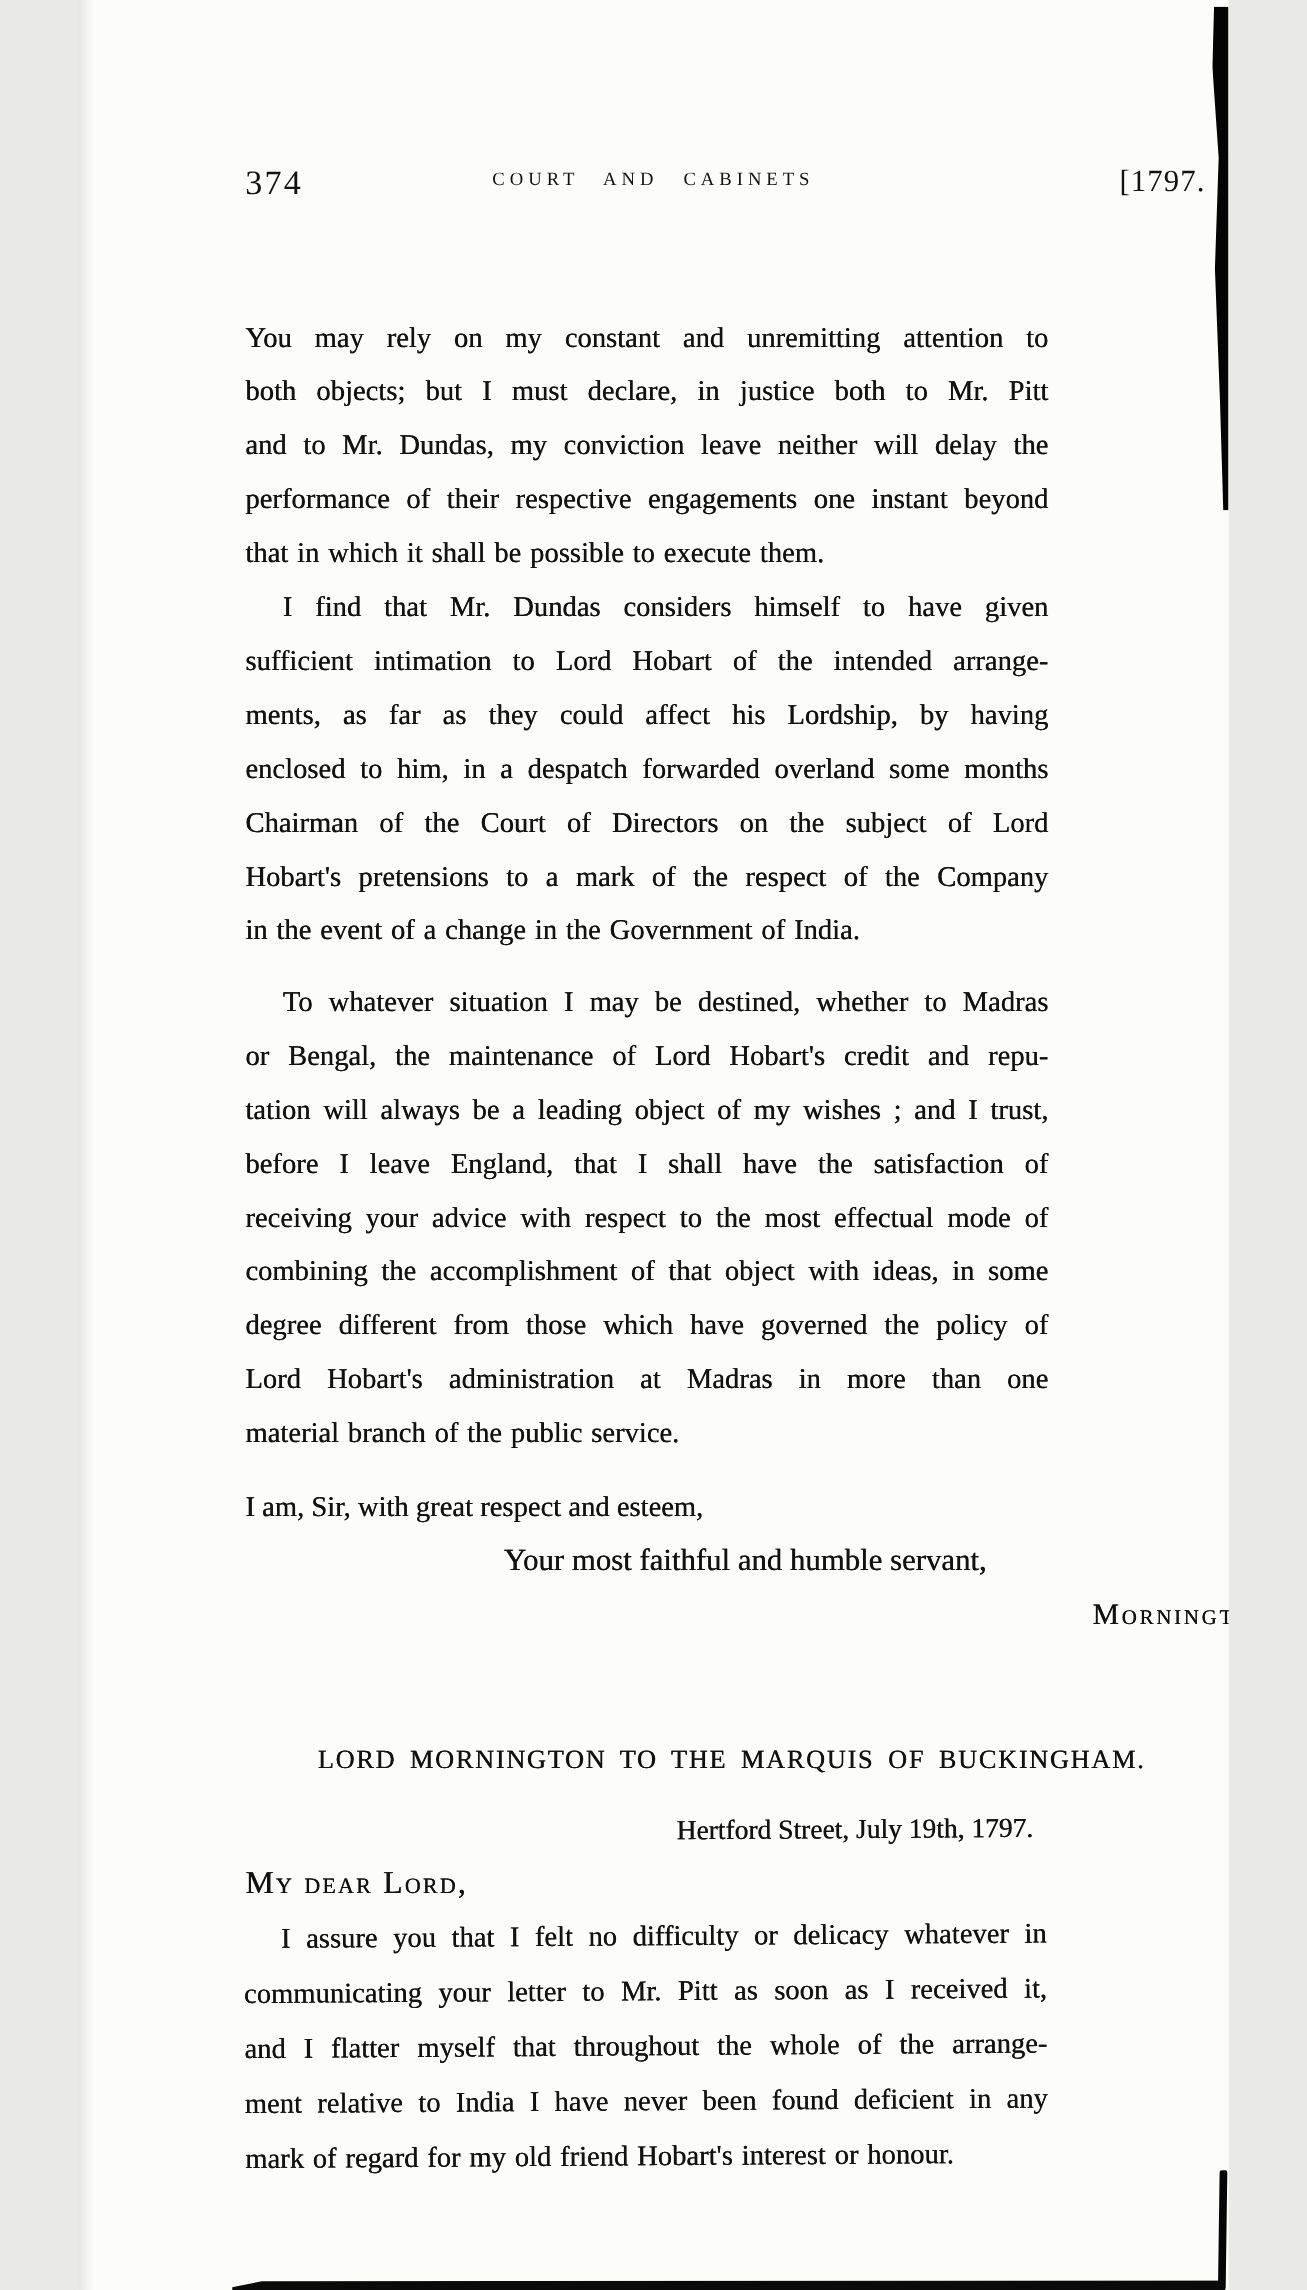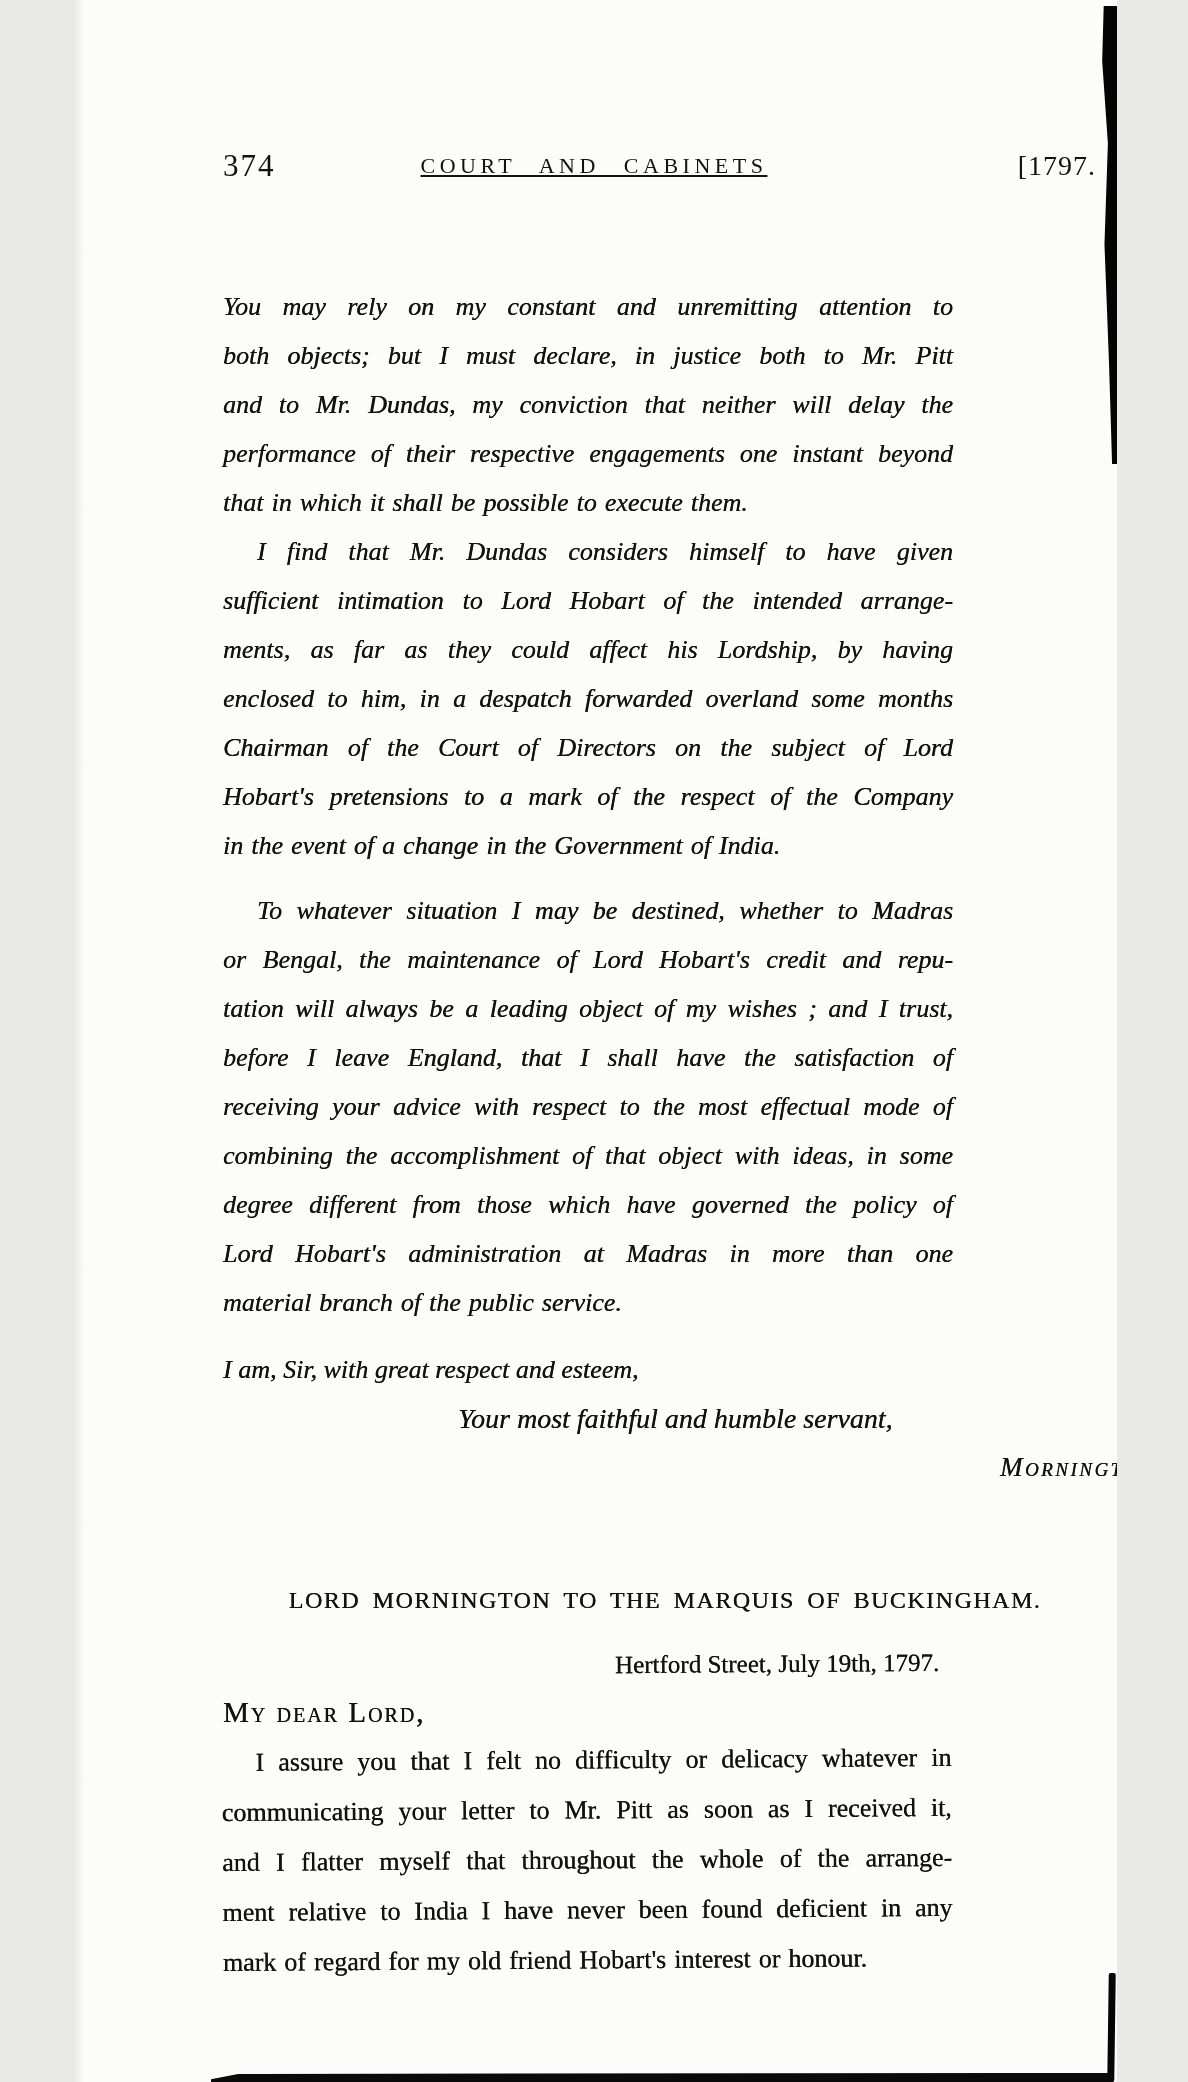--- a/index.html
+++ b/index.html
@@ -12,24 +12,24 @@
     font-family:"Liberation Serif", serif;
     overflow:hidden;
   }
   
   .edge-shade{position:absolute;left:0;top:0;bottom:0;width:14px;
     background:linear-gradient(90deg, rgba(120,120,115,.18), rgba(255,255,255,0));}
   
   .running-head{position:absolute;top:148px;left:0;right:0;height:46px;}
   .pagenum{position:absolute;left:152px;top:0;font-size:31px;letter-spacing:2px;}
   .runtitle{position:absolute;left:0;right:0;top:5px;text-align:center;
-    font-size:22px;letter-spacing:4.5px;word-spacing:14px;text-decoration:underline;}
+    font-size:17px;letter-spacing:4.5px;word-spacing:14px;}
   .yearmark{position:absolute;right:21px;top:2px;font-size:28px;letter-spacing:1px;}
   
-  .body-main{position:absolute;top:282px;left:152px;width:730px;font-style:italic;}
+  .body-main{position:absolute;top:282px;left:152px;width:730px;}
   .line{
     font-size:26px;line-height:49px;height:49px;
     text-align:justify;text-align-last:justify;
     word-spacing:1.5px;
     text-shadow:0.3px 0 0 currentColor;
     white-space:normal;overflow:visible;
   }
   .line.end{text-align-last:left;}
   .line.indent{text-indent:34px;}
   .gap-before{margin-top:16px;}
@@ -70,21 +70,21 @@
     <span class="pagenum">374</span>
     <span class="runtitle">COURT AND CABINETS</span>
     <span class="yearmark">[1797.</span>
   </header>
 
   <main class="body-main">
 
     <div class="para">
       <div class="line">You may rely on my constant and unremitting attention to</div>
       <div class="line">both objects; but I must declare, in justice both to Mr. Pitt</div>
-      <div class="line">and to Mr. Dundas, my conviction that neither will delay the</div>
+      <div class="line">and to Mr. Dundas, my conviction leave neither will delay the</div>
       <div class="line">performance of their respective engagements one instant beyond</div>
       <div class="line end">that in which it shall be possible to execute them.</div>
     </div>
 
     <div class="para">
       <div class="line indent">I find that Mr. Dundas considers himself to have given</div>
       <div class="line">sufficient intimation to Lord Hobart of the intended arrange-</div>
       <div class="line">ments, as far as they could affect his Lordship, by having</div>
       <div class="line">enclosed to him, in a despatch forwarded overland some months</div>
       <div class="line">Chairman of the Court of Directors on the subject of Lord</div>

